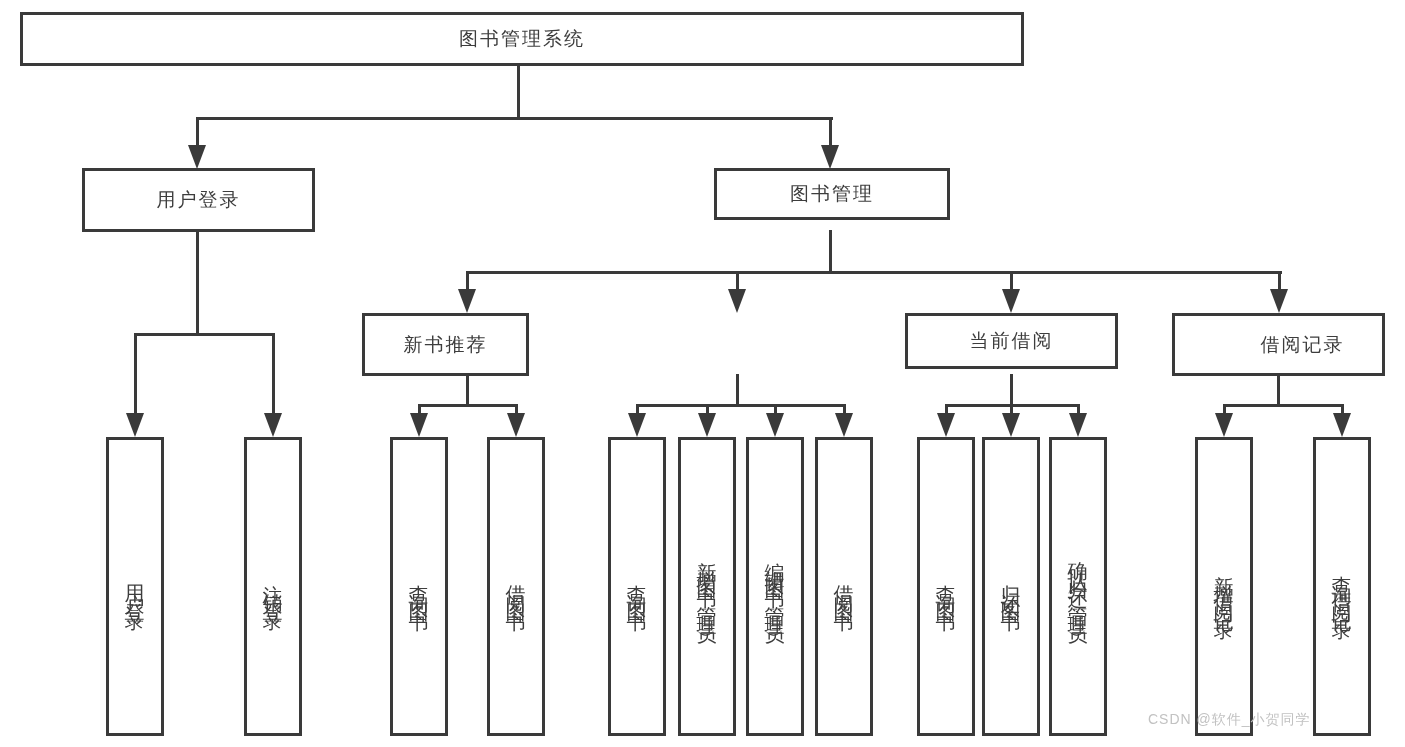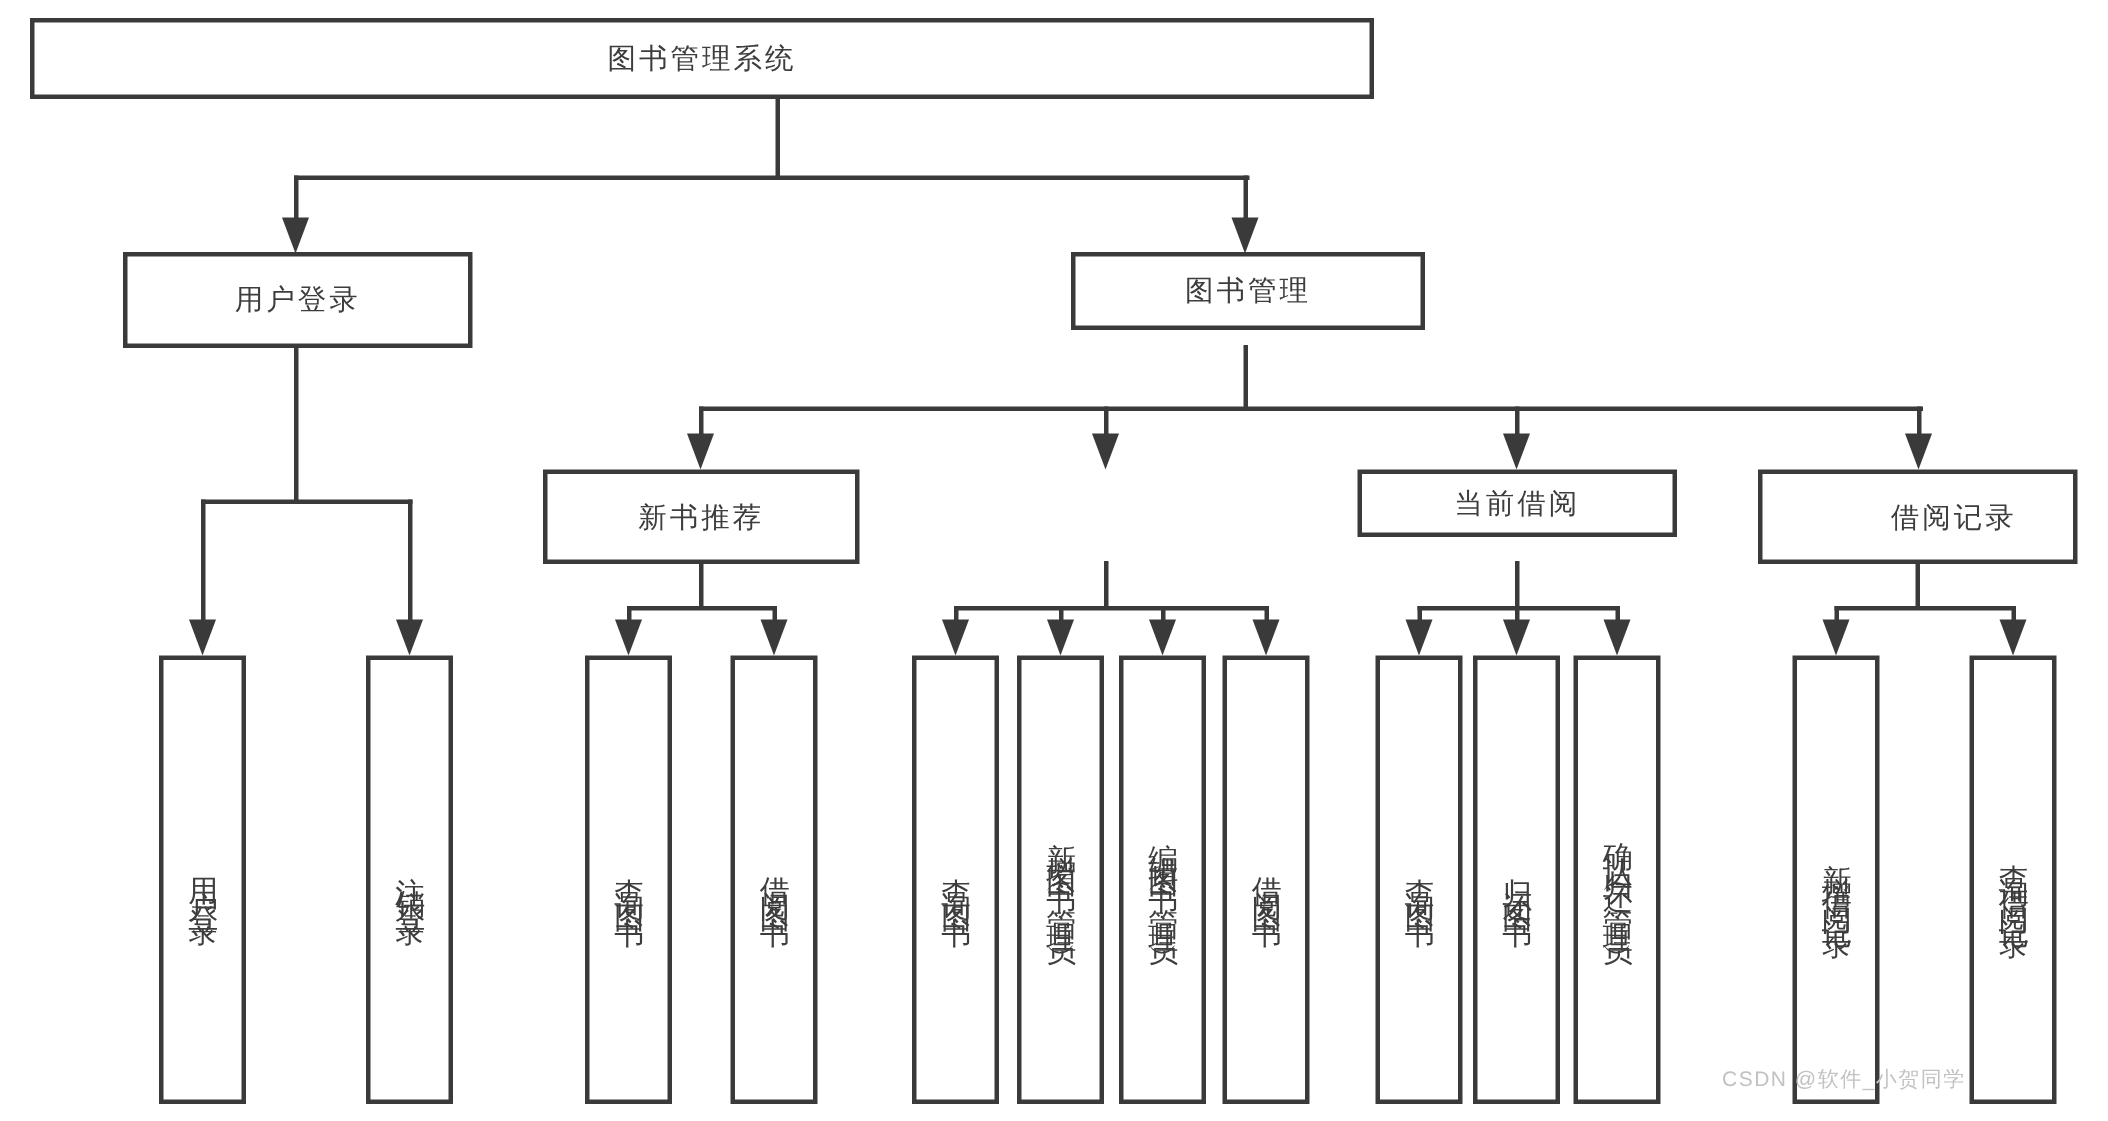--- a/index.html
+++ b/index.html
@@ -74,21 +74,21 @@
     color: var(--watermark, #c2c2c2);
     z-index: 3;
     white-space: nowrap;
   }
 </style>
 </head>
 <body>
 
 <div class="diagram">
 
-  <div class="box" style="left:20px; top:12px; width:896px; height:54px;">
+  <div class="box" style="left:20px; top:12px; width:1004px; height:54px;">
     <span>图书管理系统</span>
   </div>
 
   <div class="vline" style="left:517px; top:64px; height:55px;"></div>
   <div class="hline" style="left:196px; top:117px; width:637px;"></div>
   <div class="vline" style="left:196px; top:117px; height:30px;"></div>
   <div class="arrow" style="left:188px; top:145px;"></div>
   <div class="vline" style="left:829px; top:117px; height:30px;"></div>
   <div class="arrow" style="left:821px; top:145px;"></div>
 
@@ -110,24 +110,24 @@
   <div class="hline" style="left:466px; top:271px; width:816px;"></div>
   <div class="vline" style="left:466px; top:271px; height:20px;"></div>
   <div class="arrow" style="left:458px; top:289px;"></div>
   <div class="vline" style="left:736px; top:271px; height:20px;"></div>
   <div class="arrow" style="left:728px; top:289px;"></div>
   <div class="vline" style="left:1010px; top:271px; height:20px;"></div>
   <div class="arrow" style="left:1002px; top:289px;"></div>
   <div class="vline" style="left:1278px; top:271px; height:20px;"></div>
   <div class="arrow" style="left:1270px; top:289px;"></div>
 
-  <div class="box" style="left:362px; top:313px; width:211px; height:63px;">
+  <div class="box" style="left:362px; top:313px; width:167px; height:63px;">
     <span>新书推荐</span>
   </div>
-  <div class="box" style="left:905px; top:313px; width:213px; height:45px;">
+  <div class="box" style="left:905px; top:313px; width:213px; height:56px;">
     <span>当前借阅</span>
   </div>
   <div class="box" style="left:1172px; top:313px; width:213px; height:63px;padding-left:48px;">
     <span>借阅记录</span>
   </div>
 
   <div class="vline" style="left:466px; top:374px; height:32px;"></div>
   <div class="hline" style="left:418px; top:404px; width:100px;"></div>
   <div class="vline" style="left:418px; top:404px; height:11px;"></div>
   <div class="arrow" style="left:410px; top:413px;"></div>

